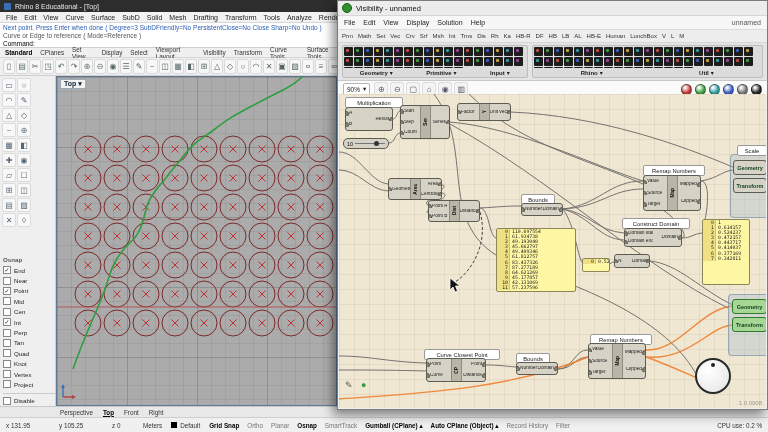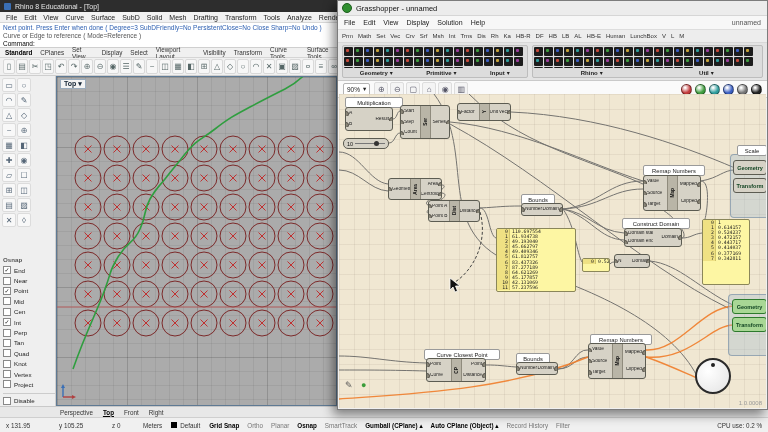--- a/index.html
+++ b/index.html
@@ -517,21 +517,21 @@
           <span class="stg">Record History</span>
           <span class="stg">Filter</span>
         </span>
       <span class="cpu">CPU use: 0.2 %</span>
     </div>
   </div>
 
   <div id="gh">
     <div class="g-title">
       <span class="g-ticon"></span>
-      <span>Grasshopper - unnamed</span>
+      <span>Visibility - unnamed</span>
     </div>
     <div class="g-menu">
       <span id="gh-menu-items" style="display:flex;gap:8px;">
           <span>File</span>
           <span>Edit</span>
           <span>View</span>
           <span>Display</span>
           <span>Solution</span>
           <span>Help</span>
         </span>

